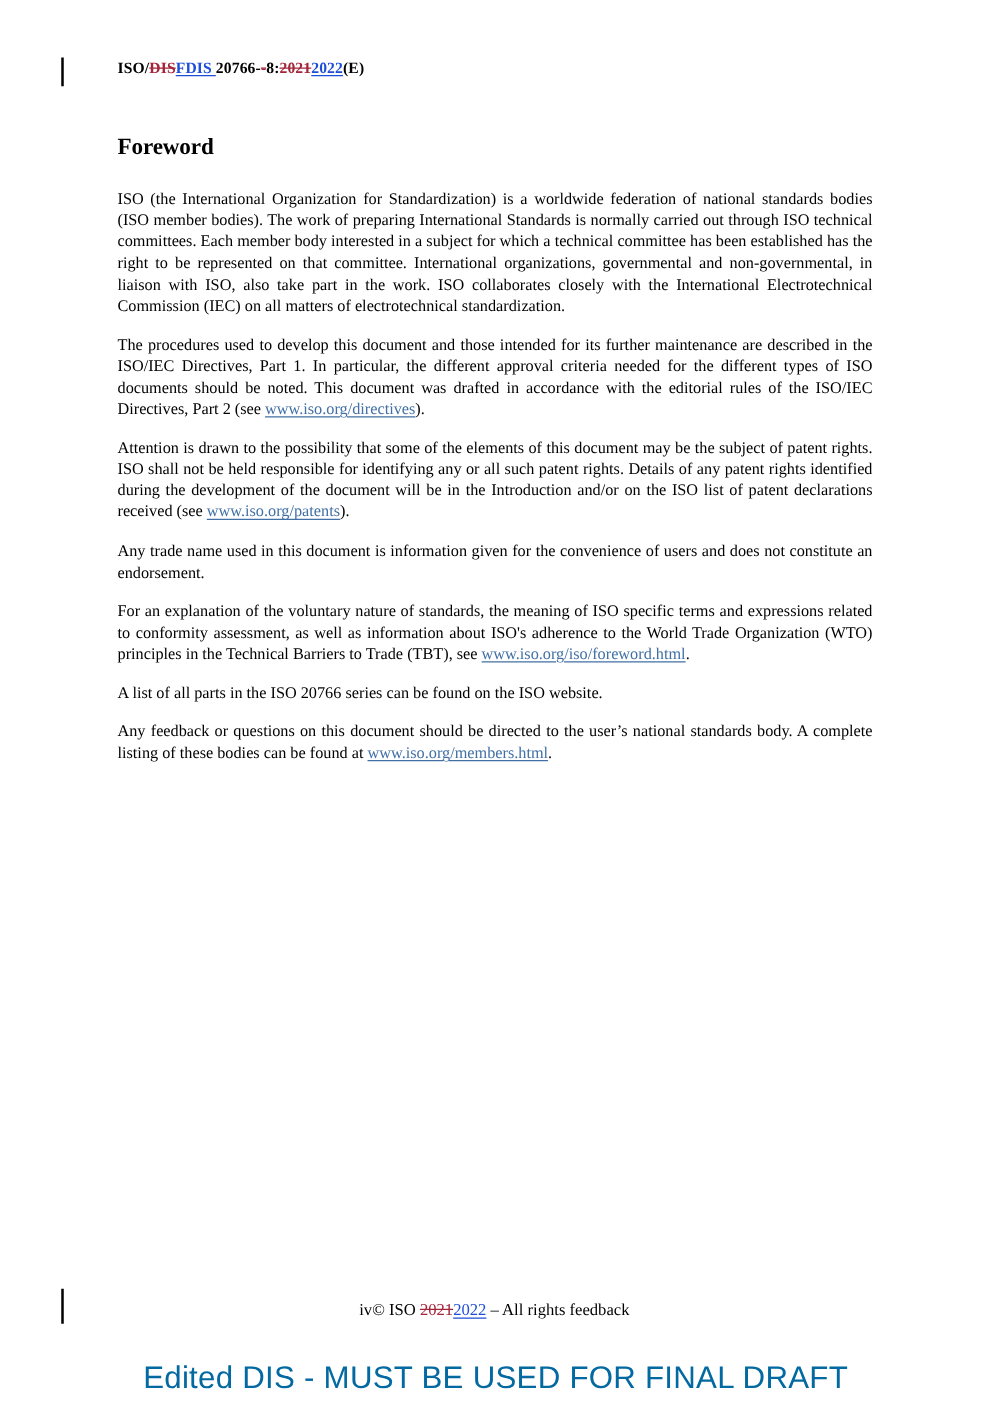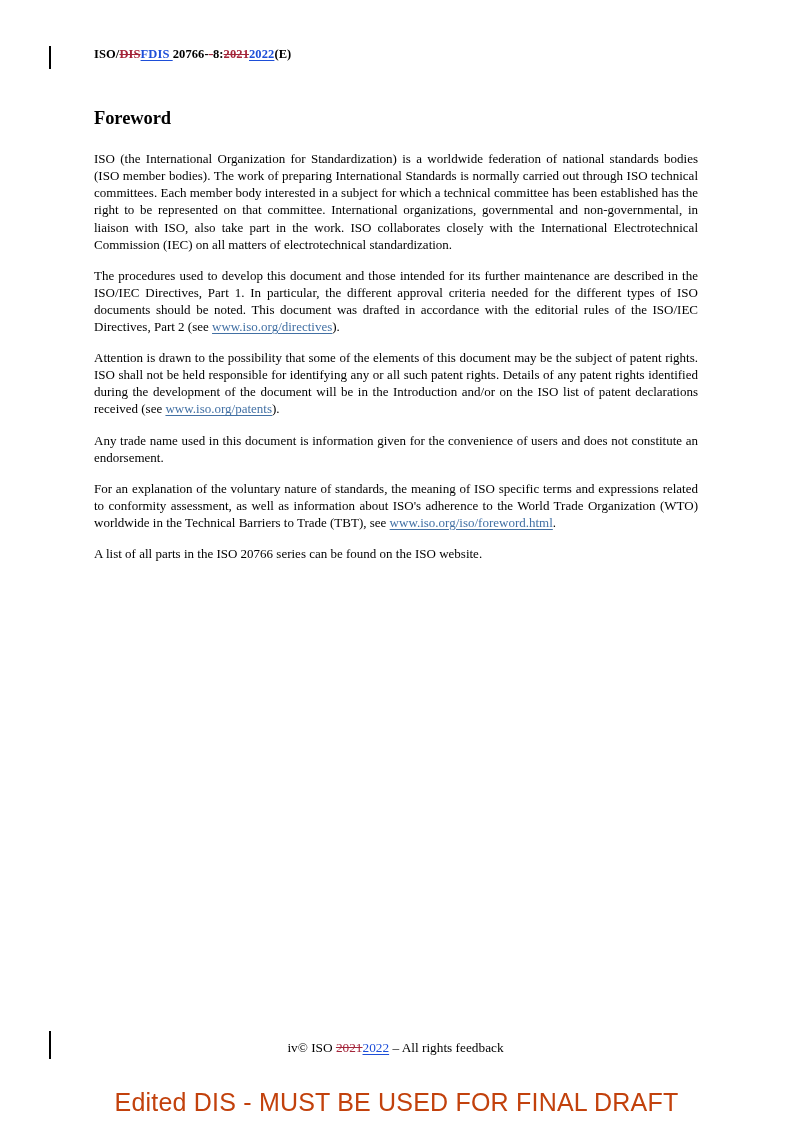--- a/index.html
+++ b/index.html
@@ -108,21 +108,21 @@
     font-size: 13.3px;
   }
 
   
   .watermark {
     position: absolute;
     top: 1088px;
     left: 0;
     width: 793px;
     text-align: center;
-    color: #c2410c;
+    color: #0369a1;
     font-size: 25px;
     letter-spacing: 0.2px;
     font-family: "Liberation Sans", "DejaVu Sans", sans-serif;
     white-space: nowrap;
   }
 </style>
 </head>
 <body>
 
 <div class="page">
@@ -137,25 +137,26 @@
     <h1 class="section-title">Foreword</h1>
 
     <p class="para"><span>ISO (the International Organization for Standardization) is a worldwide federation of national standards bodies (ISO member bodies). The work of preparing International Standards is normally carried out through ISO technical committees. Each member body interested in a subject for which a technical committee has been established has the right to be represented on that committee. International organizations, governmental and non-governmental, in liaison with ISO, also take part in the work. ISO collaborates closely with the International Electrotechnical Commission (IEC) on all matters of electrotechnical standardization.</span></p>
 
     <p class="para"><span>The procedures used to develop this document and those intended for its further maintenance are described in the ISO/IEC Directives, Part 1. In particular, the different approval criteria needed for the different types of ISO documents should be noted. This document was drafted in accordance with the editorial rules of the ISO/IEC Directives, Part 2 (see </span><a class="link" href="#">www.iso.org/directives</a><span>).</span></p>
 
     <p class="para"><span>Attention is drawn to the possibility that some of the elements of this document may be the subject of patent rights. ISO shall not be held responsible for identifying any or all such patent rights. Details of any patent rights identified during the development of the document will be in the Introduction and/or on the ISO list of patent declarations received (see </span><a class="link" href="#">www.iso.org/patents</a><span>).</span></p>
 
     <p class="para"><span>Any trade name used in this document is information given for the convenience of users and does not constitute an endorsement.</span></p>
 
-    <p class="para"><span>For an explanation of the voluntary nature of standards, the meaning of ISO specific terms and expressions related to conformity assessment, as well as information about ISO's adherence to the World Trade Organization (WTO) worldwide in the Technical Barriers to Trade (TBT), see </span><a class="link" href="#">www.iso.org/iso/foreword.html</a><span>.</span></p>
+    <p class="para"><span>For an explanation of the voluntary nature of standards, the meaning of ISO specific terms and expressions related to conformity assessment, as well as information about ISO's adherence to the World Trade Organization (WTO) principles in the Technical Barriers to Trade (TBT), see </span><a class="link" href="#">www.iso.org/iso/foreword.html</a><span>.</span></p>
 
 
     <p class="para nojust"><span>A list of all parts in the ISO 20766 series can be found on the ISO website.</span></p>
 
+    <p class="para"><span>Any feedback or questions on this document should be directed to the user’s national standards body. A complete listing of these bodies can be found at </span><a class="link" href="#">www.iso.org/members.html</a><span>.</span></p>
 
   </div>
 
   <div class="footer">
     <div class="page-num">iv</div>
     <div class="copyright"><span>© ISO </span><span class="del">2021</span><span class="ins">2022</span><span> – All rights feedback</span></div>
   </div>
 
   <div class="watermark">Edited DIS - MUST BE USED FOR FINAL DRAFT</div>
 

